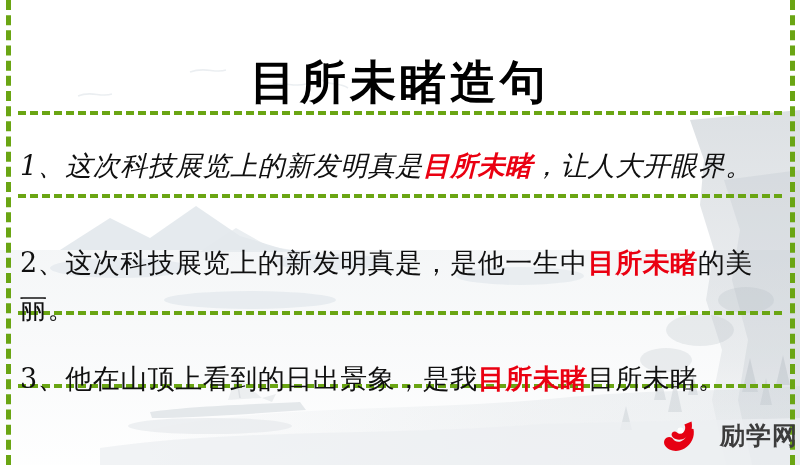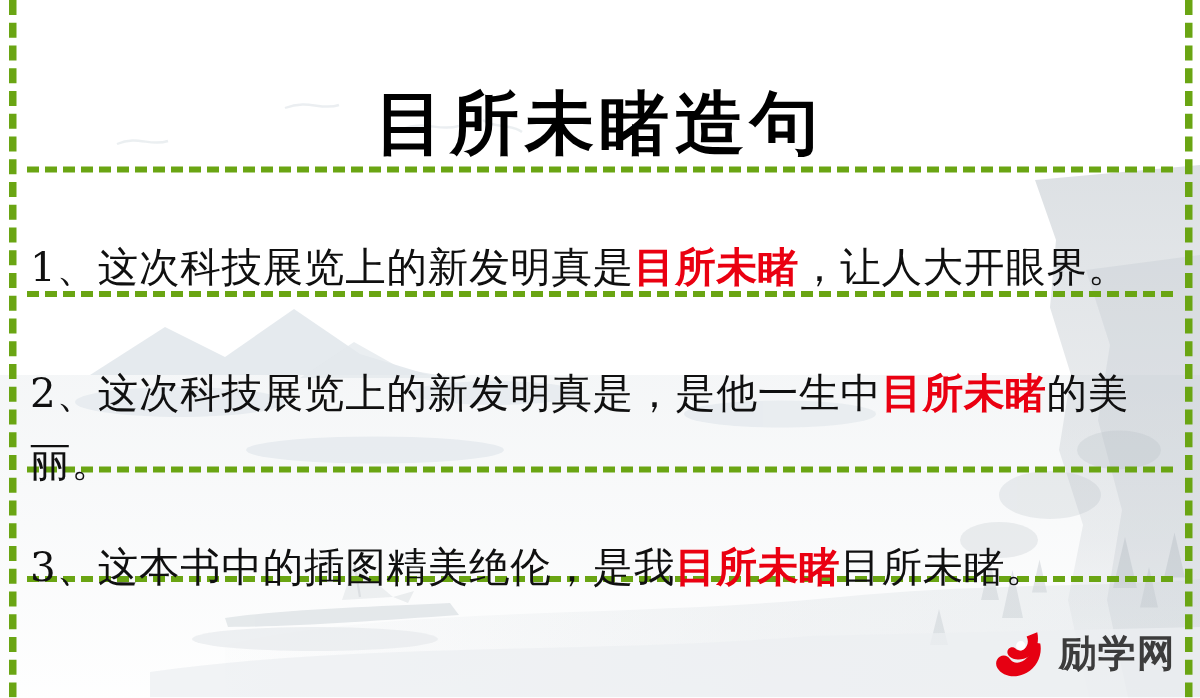--- a/index.html
+++ b/index.html
@@ -95,33 +95,33 @@
     color: #101010;
     letter-spacing: 0.5px;
     text-align: left;
   }
   .sentence .hl {
     color: #ea0011;
     font-weight: bold;
   }
 
   
-  #sentence-1 { top: 129px; }
+  #sentence-1 { top: 116px; font-style: italic; }
   #sentence-2 { top: 213px; width: 740px; }
   #sentence-3 { top: 329px; }
 
   
   .logo {
     position: absolute;
     left: 660px;
     top: 414px;
     height: 44px;
     display: flex;
     align-items: center;
-    gap: 6px;
+    gap: 20px;
     z-index: 5;
   }
   .logo-mark {
     width: 40px;
     height: 40px;
     flex: 0 0 40px;
   }
   .logo-mark svg { display: block; width: 40px; height: 40px; }
   .logo-text {
     font-family: "DejaVu Sans", "Liberation Sans", sans-serif;
@@ -222,21 +222,21 @@
 
     <p class="sentence" id="sentence-1">
       <span>1、</span><span>这次科技展览上的新发明真是</span><span class="hl">目所未睹</span><span>，让人大开眼界。</span>
     </p>
 
     <p class="sentence" id="sentence-2">
       <span>2、</span><span>这次科技展览上的新发明真是，是他一生中</span><span class="hl">目所未睹</span><span>的美丽。</span>
     </p>
 
     <p class="sentence" id="sentence-3">
-      <span>3、</span><span>这本书中的插图精美绝伦，是我</span><span class="hl">目所未睹</span><span>目所未睹。</span>
+      <span>3、</span><span>他在山顶上看到的日出景象，是我</span><span class="hl">目所未睹</span><span>目所未睹。</span>
     </p>
 
   </div>
 
   <div class="logo">
     <span class="logo-mark">
       <svg viewBox="0 0 40 40" aria-hidden="true">
 
         <path d="M31.5 5.5 C 33 12, 31 18, 26 21.5 C 21.5 24.6, 16 24.2, 13 21.6
                  C 11.4 20.2, 11.1 18, 12.3 16.6 C 13.6 15.1, 15.8 15.2, 17 16.4

